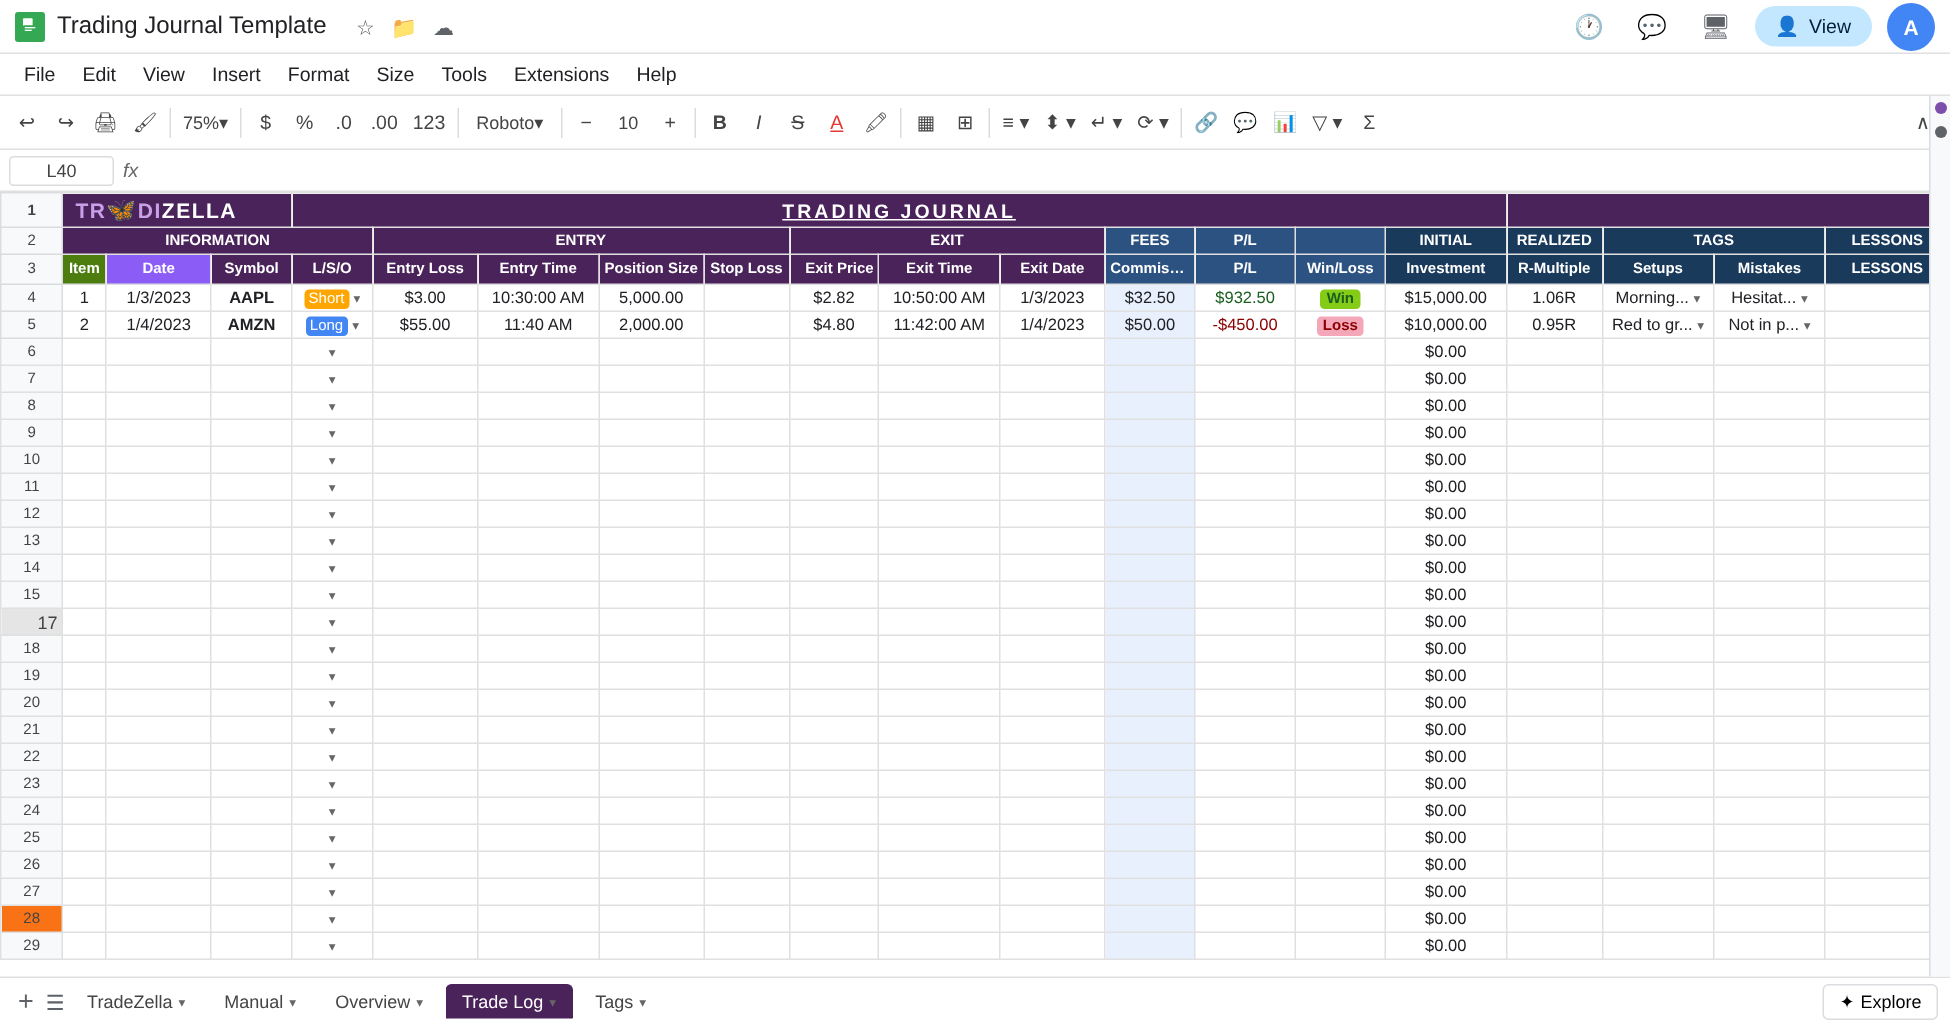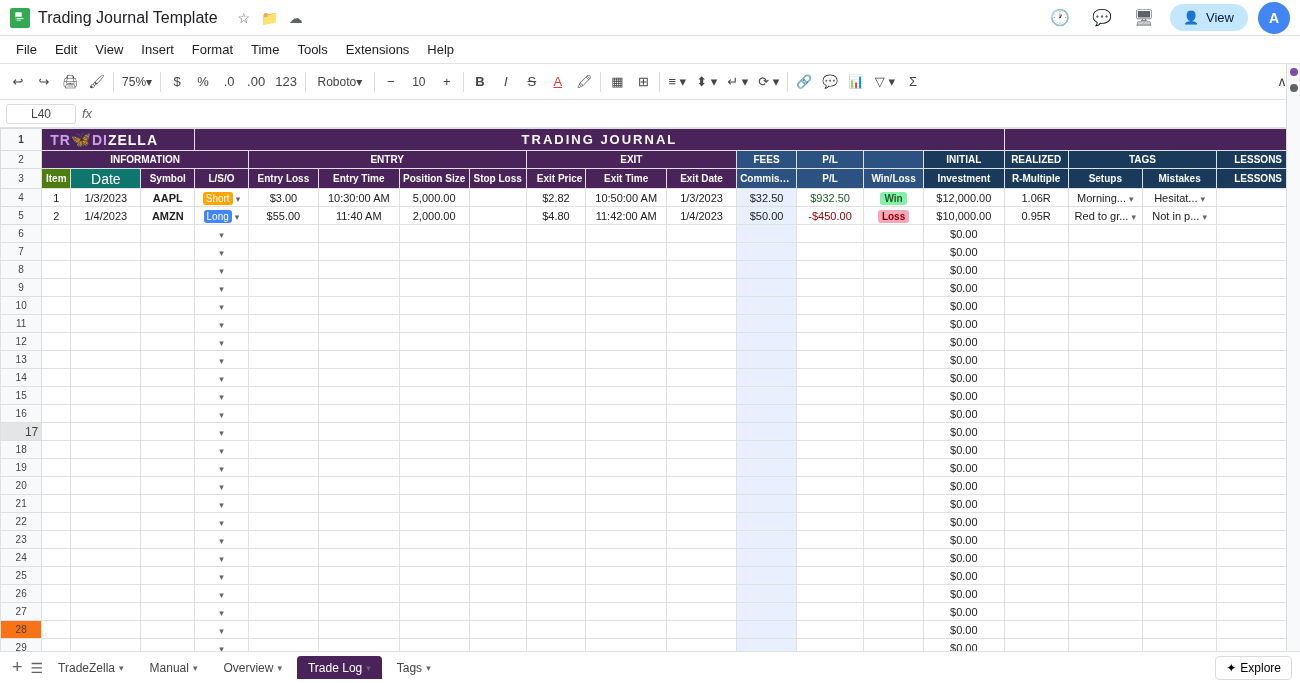--- a/index.html
+++ b/index.html
@@ -43,21 +43,21 @@
     .sheet-container { display: flex; flex-direction: column; height: calc(683px - 36px - 28px - 36px - 28px - 32px); overflow: hidden; }
     table.grid { border-collapse: collapse; table-layout: fixed; width: 100%; }
     table.grid td, table.grid th { border: 1px solid #e0e0e0; font-size: 11px; padding: 1px 3px; white-space: nowrap; overflow: hidden; text-overflow: ellipsis; height: 18px; vertical-align: middle; }
 
     
     .header-banner td { background: #4a235a; color: #fff; text-align: center; font-weight: bold; font-size: 13px; }
 
     
     .data-row td { background: #fff; color: #202124; text-align: center; font-size: 11px; }
 
-    .win-badge { background: #86efac; color: #1a5e20; border-radius: 3px; padding: 1px 4px; font-size: 10px; font-weight: 600; }
+    .win-badge { background: #84cc16; color: #1a5e20; border-radius: 3px; padding: 1px 4px; font-size: 10px; font-weight: 600; }
     .loss-badge { background: #f4a7b9; color: #8b0000; border-radius: 3px; padding: 1px 4px; font-size: 10px; font-weight: 600; }
     .short-badge { background: #ffa500; color: #fff; border-radius: 3px; padding: 1px 3px; font-size: 10px; }
     .long-badge { background: #4285f4; color: #fff; border-radius: 3px; padding: 1px 3px; font-size: 10px; }
 
     
     .bottom-tabs { display: flex; align-items: center; height: 32px; background: #fff; border-top: 1px solid #e0e0e0; padding: 0 8px; gap: 4px; }
     .tab { display: flex; align-items: center; gap: 4px; padding: 4px 10px; border-radius: 4px 4px 0 0; font-size: 12px; cursor: pointer; color: #444; border: 1px solid transparent; border-bottom: none; }
     .tab.active { background: #4a235a; color: #fff; border: 1px solid #4a235a; border-bottom: none; }
     .tab-add { font-size: 18px; color: #5f6368; cursor: pointer; padding: 0 4px; }
     .tab-menu { font-size: 14px; color: #5f6368; cursor: pointer; }
@@ -103,21 +103,21 @@
     <div class="avatar">A</div>
   </div>
 </div>
 
 <div class="menu-bar">
   <div class="menu-item">File</div>
   <div class="menu-item">Edit</div>
   <div class="menu-item">View</div>
   <div class="menu-item">Insert</div>
   <div class="menu-item">Format</div>
-  <div class="menu-item">Time</div>
+  <div class="menu-item">Size</div>
   <div class="menu-item">Tools</div>
   <div class="menu-item">Extensions</div>
   <div class="menu-item">Help</div>
 </div>
 
 <div class="toolbar">
   <div class="tb-btn">↩</div>
   <div class="tb-btn">↪</div>
   <div class="tb-btn">🖨</div>
   <div class="tb-btn">🖌</div>
@@ -197,42 +197,42 @@
       </colgroup>
 
       <tbody>
           <tr class="header-banner">
         <td style="background:#f8f9fa; border-color:#dadce0; font-size:10px; color:#444; text-align:center; border-right:1px solid #dadce0;">1</td>
         <td colspan="3" style="background:#4a235a; text-align:left; padding-left:8px;">
           <span style="font-size:14px; font-weight:bold; color:#fff; letter-spacing:1px;">
             <span style="color:#c9a0e8;">TR</span><span style="font-size:16px;">🦋</span><span style="color:#c9a0e8;">DI</span><span style="color:#fff;">ZELLA</span>
           </span>
         </td>
-        <td colspan="12" style="background:#4a235a; text-align:center; font-size:13px; font-weight:bold; color:#fff; letter-spacing:2px;">TRADING JOURNAL</td>
+        <td colspan="12" style="background:#4a235a; text-align:center; font-size:13px; font-weight:bold; color:#fff; letter-spacing:2px;text-decoration:underline;">TRADING JOURNAL</td>
         <td colspan="4" style="background:#4a235a;"></td>
       </tr>
 
       <tr>
         <td style="background:#f8f9fa; color:#444; text-align:center; font-size:10px; border-color:#dadce0;">2</td>
         <td colspan="4" style="background:#4a235a; color:#fff; font-size:10px; font-weight:600; text-align:center;">INFORMATION</td>
         <td colspan="4" style="background:#4a235a; color:#fff; font-size:10px; font-weight:600; text-align:center;">ENTRY</td>
         <td colspan="3" style="background:#4a235a; color:#fff; font-size:10px; font-weight:600; text-align:center;">EXIT</td>
         <td colspan="1" style="background:#2c5282; color:#fff; font-size:10px; font-weight:600; text-align:center;">FEES</td>
         <td colspan="1" style="background:#2c5282; color:#fff; font-size:10px; font-weight:600; text-align:center;">P/L</td>
         <td colspan="1" style="background:#2c5282; color:#fff; font-size:10px; font-weight:600; text-align:center;"></td>
         <td colspan="1" style="background:#1a3a5c; color:#fff; font-size:10px; font-weight:600; text-align:center;">INITIAL</td>
         <td colspan="1" style="background:#1a3a5c; color:#fff; font-size:10px; font-weight:600; text-align:center;">REALIZED</td>
         <td colspan="2" style="background:#1a3a5c; color:#fff; font-size:10px; font-weight:600; text-align:center;">TAGS</td>
         <td colspan="1" style="background:#1a3a5c; color:#fff; font-size:10px; font-weight:600; text-align:center;">LESSONS</td>
       </tr>
 
       <tr style="height:20px;">
         <td style="background:#f8f9fa; color:#444; text-align:center; font-size:10px; border-color:#dadce0;">3</td>
         <td style="background:#4d7c0f; color:#fff; font-size:10px; text-align:center; font-weight:600;">Item</td>
-        <td style="background:#0f766e; color:#fff; font-size:14px; text-align:center; font-weight:400;">Date</td>
+        <td style="background:#8b5cf6; color:#fff; font-size:10px; text-align:center; font-weight:700;">Date</td>
         <td style="background:#4a235a; color:#fff; font-size:10px; text-align:center; font-weight:600;">Symbol</td>
         <td style="background:#4a235a; color:#fff; font-size:10px; text-align:center; font-weight:600;">L/S/O</td>
         <td style="background:#4a235a; color:#fff; font-size:10px; text-align:center; font-weight:600;">Entry Loss</td>
         <td style="background:#4a235a; color:#fff; font-size:10px; text-align:center; font-weight:600;">Entry Time</td>
         <td style="background:#4a235a; color:#fff; font-size:10px; text-align:center; font-weight:600;">Position Size</td>
         <td style="background:#4a235a; color:#fff; font-size:10px; text-align:center; font-weight:600;">Stop Loss</td>
         <td style="background:#4a235a; color:#fff; font-size:10px; text-align:right; font-weight:600;">Exit Price</td>
         <td style="background:#4a235a; color:#fff; font-size:10px; text-align:center; font-weight:600;">Exit Time</td>
         <td style="background:#4a235a; color:#fff; font-size:10px; text-align:center; font-weight:600;">Exit Date</td>
         <td style="background:#2c5282; color:#fff; font-size:10px; text-align:center; font-weight:600;">Commission</td>
@@ -259,21 +259,21 @@
         <td>5,000.00</td>
         <td></td>
         <td>$2.82</td>
         <td>10:50:00 AM</td>
         <td>1/3/2023</td>
         <td class="col-l-highlight">$32.50</td>
         <td style="color:#1a5e20;">$932.50</td>
         <td>
           <span class="win-badge">Win</span>
         </td>
-        <td>$12,000.00</td>
+        <td>$15,000.00</td>
         <td>1.06R</td>
         <td style="padding:1px;">
           <span>Morning...</span>
           <span class="dd-arrow">▾</span>
         </td>
         <td style="padding:1px;">
           <span>Hesitat...</span>
           <span class="dd-arrow">▾</span>
         </td>
         <td></td>
@@ -527,42 +527,20 @@
             <td class="col-l-highlight"></td>
             <td></td>
             <td></td>
             <td>$0.00</td>
             <td></td>
             <td></td>
             <td></td>
             <td></td>
           </tr>
       <tr class="data-row">
-            <td style="background:#f8f9fa;color:#444;text-align:center;font-size:10px;">16</td>
-            <td></td>
-            <td></td>
-            <td></td>
-            <td style="padding:1px;"><span class="dd-arrow">▾</span></td>
-            <td></td>
-            <td></td>
-            <td></td>
-            <td></td>
-            <td></td>
-            <td></td>
-            <td></td>
-            <td class="col-l-highlight"></td>
-            <td></td>
-            <td></td>
-            <td>$0.00</td>
-            <td></td>
-            <td></td>
-            <td></td>
-            <td></td>
-          </tr>
-      <tr class="data-row">
             <td style="background:#e5e5e5;color:#444;text-align:right;font-size:12px;">17</td>
             <td></td>
             <td></td>
             <td></td>
             <td style="padding:1px;"><span class="dd-arrow">▾</span></td>
             <td></td>
             <td></td>
             <td></td>
             <td></td>
             <td></td>

